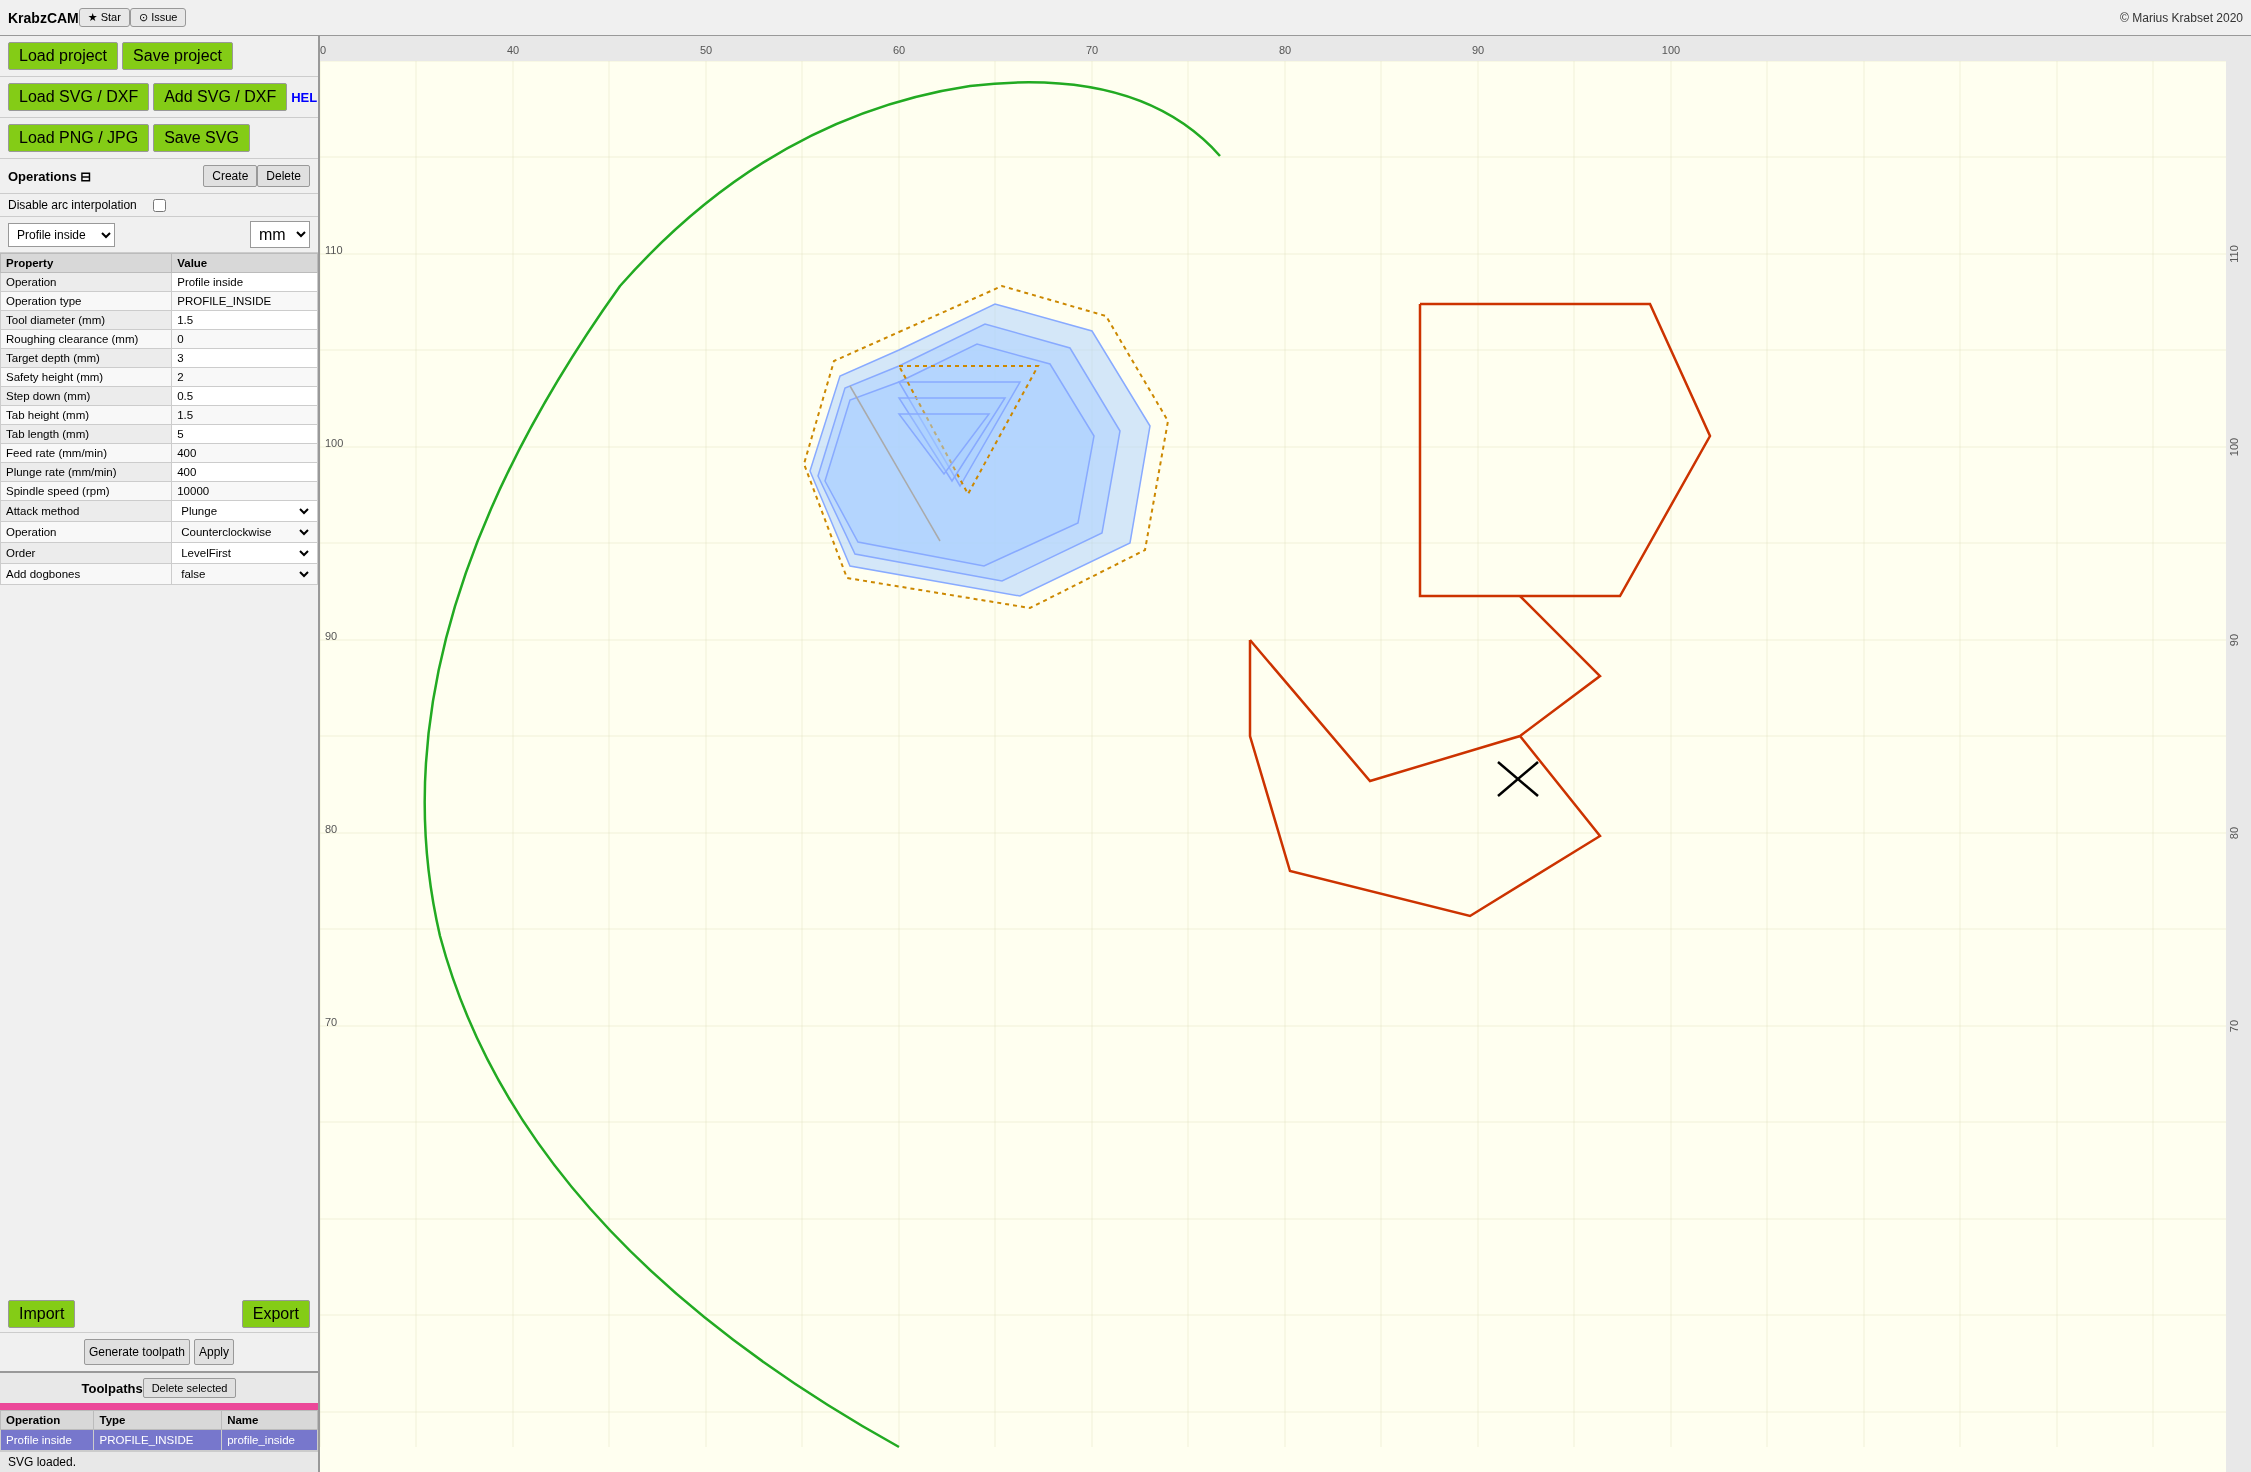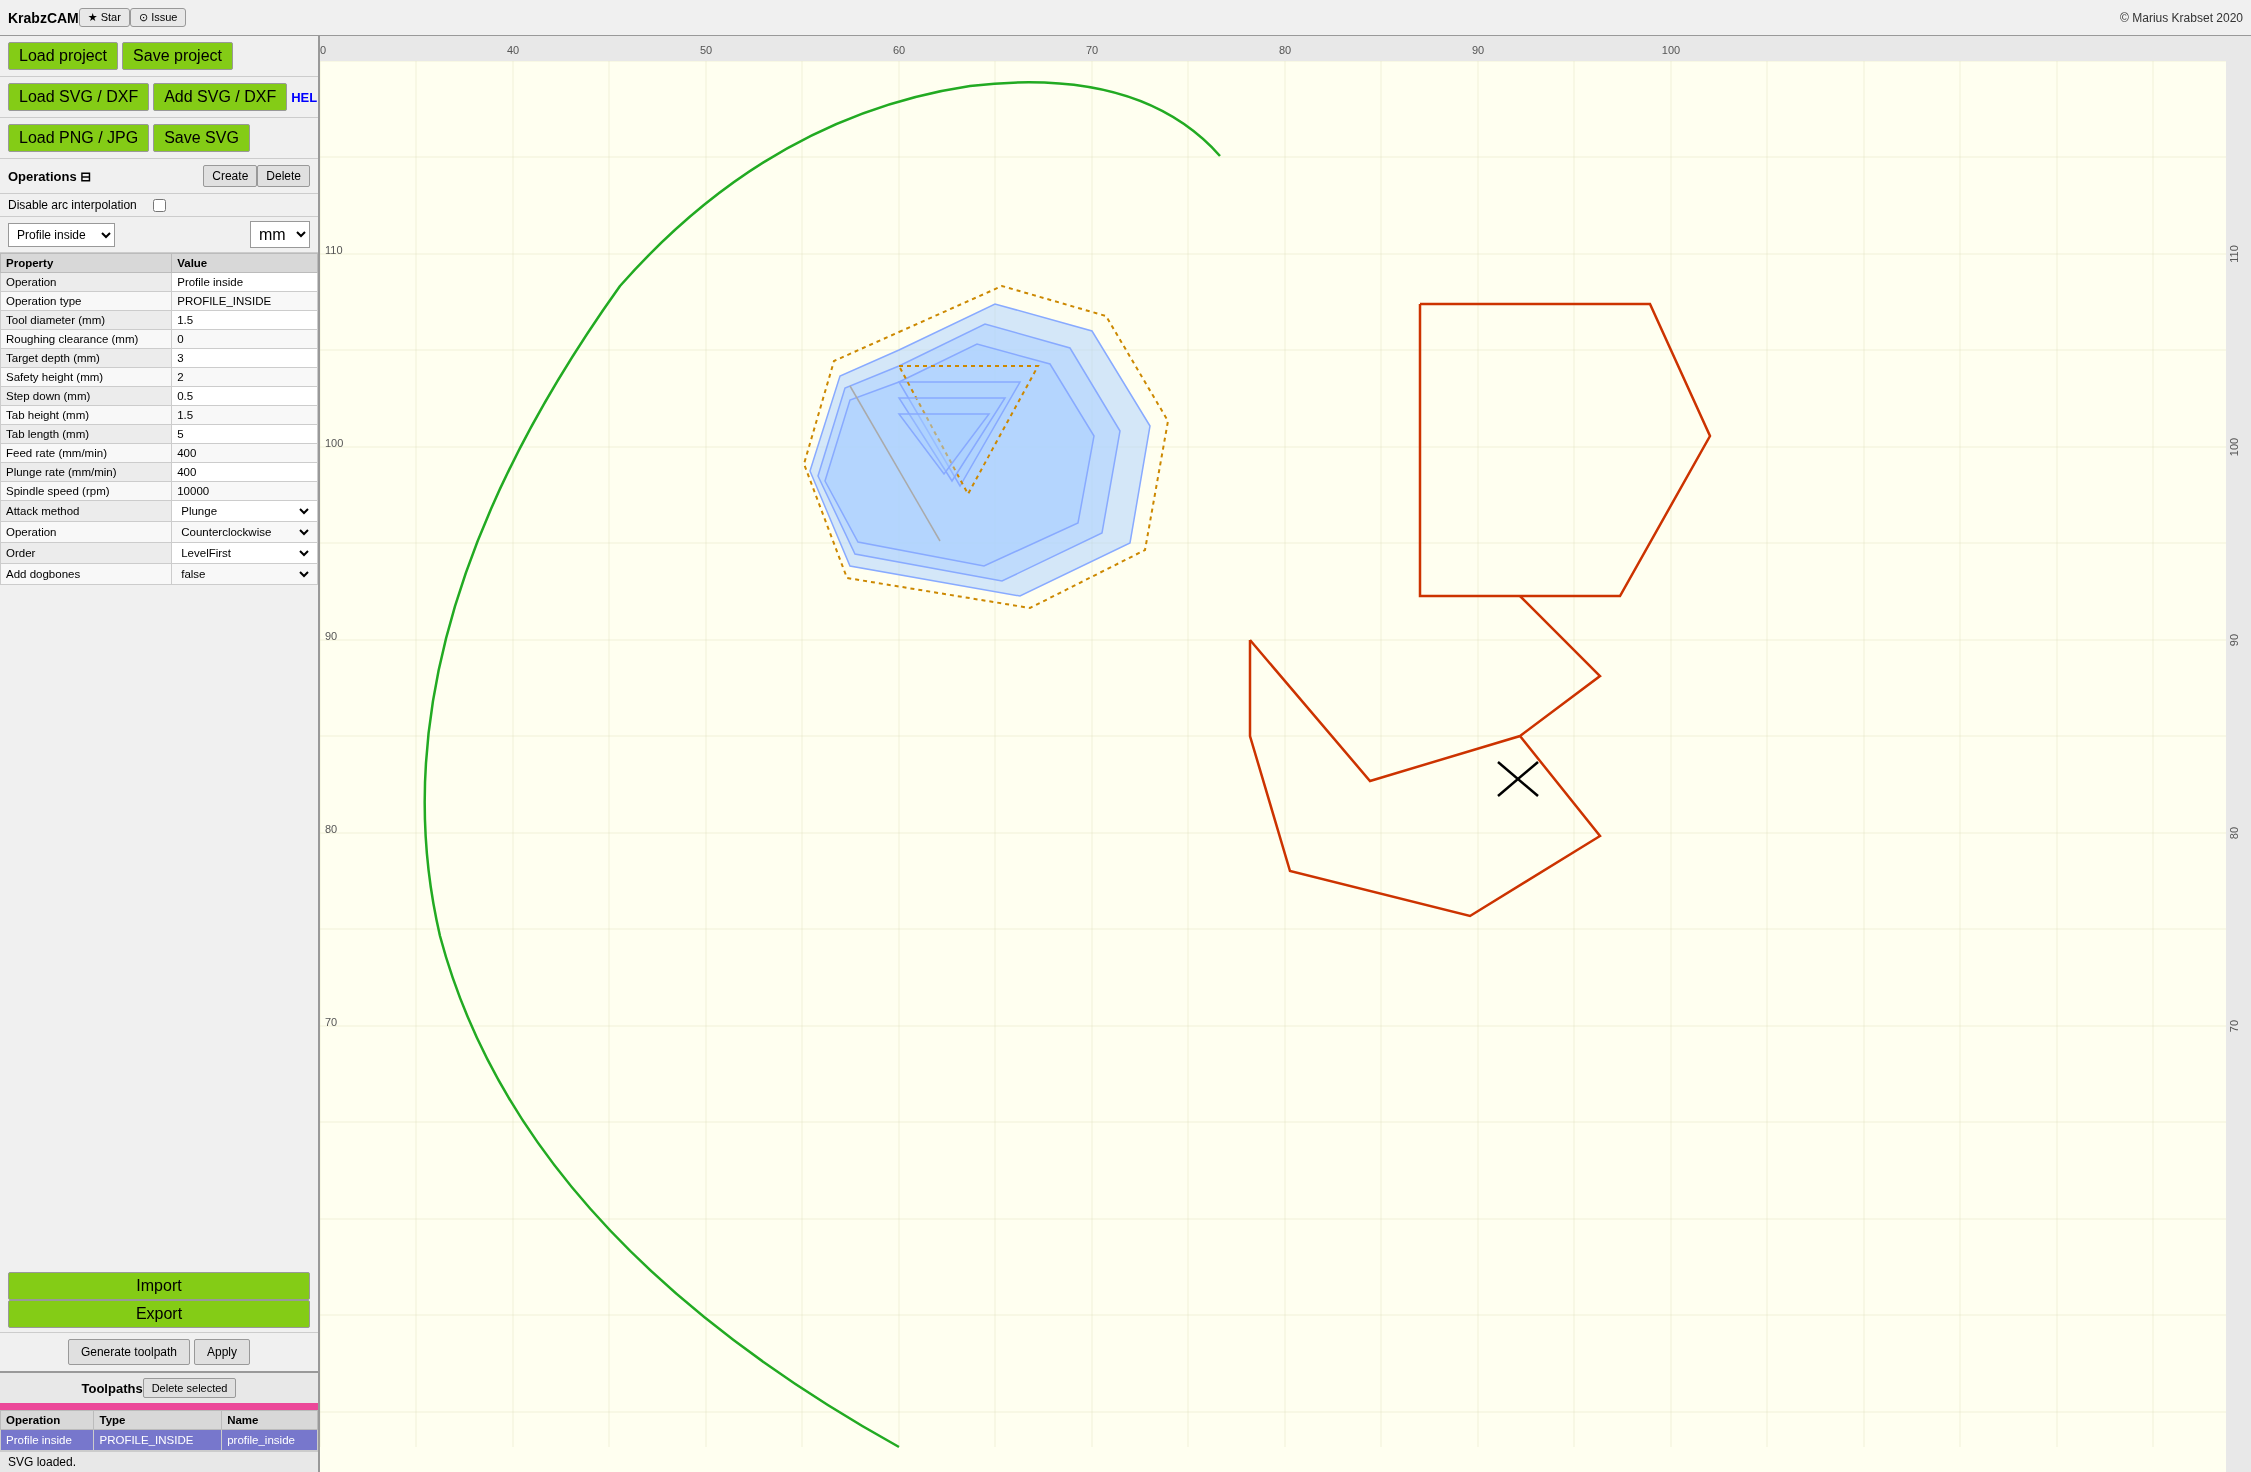--- a/index.html
+++ b/index.html
@@ -44,24 +44,24 @@
     .profile-row { display: flex; align-items: center; padding: 4px 8px; gap: 6px; border-bottom: 1px solid #ccc; }
     .profile-select { font-size: 12px; padding: 3px 4px; border: 1px solid #999; background: #fff; }
     .unit-select { font-size: 16px; padding: 3px 4px; border: 1px solid #999; background: #fff; margin-left: auto; }
 
     .props-table { width: 100%; border-collapse: collapse; font-size: 11.5px; }
     .props-table th { background: #d8d8d8; border: 1px solid #bbb; padding: 3px 5px; text-align: left; font-weight: bold; }
     .props-table td { border: 1px solid #ccc; padding: 3px 5px; background: #fff; }
     .props-table tr:nth-child(even) td { background: #f8f8f8; }
     .props-table td.prop-name { background: #ececec; font-weight: normal; white-space: nowrap; }
     .props-table td select { width: 100%; border: none; background: transparent; font-size: 11.5px; }
-    .import-export-row { display: flex; justify-content: space-between; padding: 4px 8px; flex-direction: column; }
+    .import-export-row { display: flex; justify-content: space-between; padding: 4px 8px; }
 
     .generate-row { display: flex; gap: 4px; align-items: center; padding: 6px 8px; border-top: 1px solid #ccc; justify-content: center; }
-    .gen-btn { font-size: 12px; border: 1px solid #999; background: #e0e0e0; padding: 5px 12px; cursor: pointer; border-radius: 2px; }
+    .gen-btn { font-size: 12px; border: 1px solid #999; background: #e0e0e0; padding: 5px 4px; cursor: pointer; border-radius: 2px; }
 
     
     .toolpaths-section { border-top: 2px solid #999; padding: 0; }
     .toolpaths-header { display: flex; align-items: center; justify-content: center; padding: 5px 8px; background: #e8e8e8; border-bottom: 7px solid #ec4899; }
     .toolpaths-title { font-weight: bold; font-size: 13px; }
     .delete-sel-btn { font-size: 11px; border: 1px solid #999; background: #e0e0e0; padding: 3px 8px; cursor: pointer; border-radius: 2px; }
 
     .tp-table { width: 100%; border-collapse: collapse; font-size: 11.5px; }
     .tp-table th { background: #d8d8d8; border: 1px solid #bbb; padding: 3px 5px; text-align: left; font-weight: bold; }
     .tp-table td { border: 1px solid #ccc; padding: 4px 5px; }

